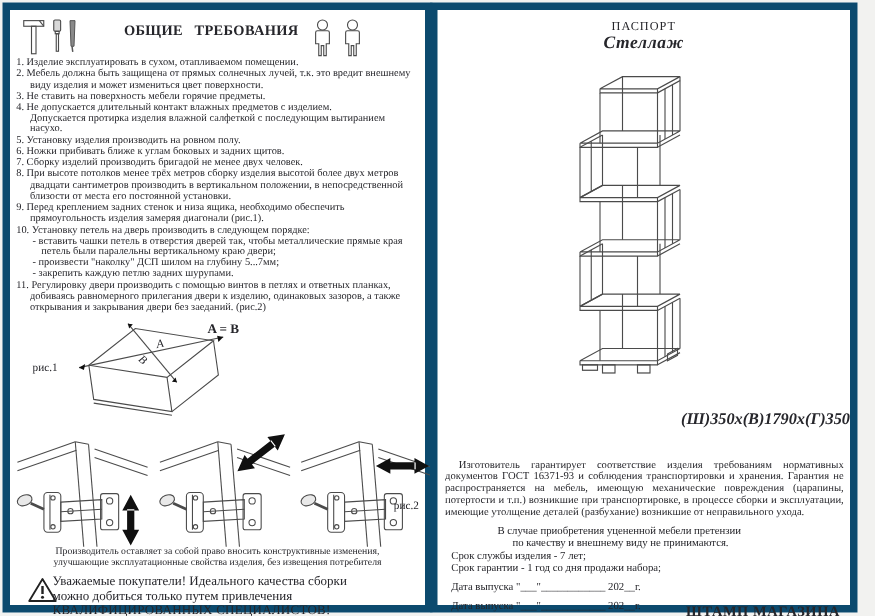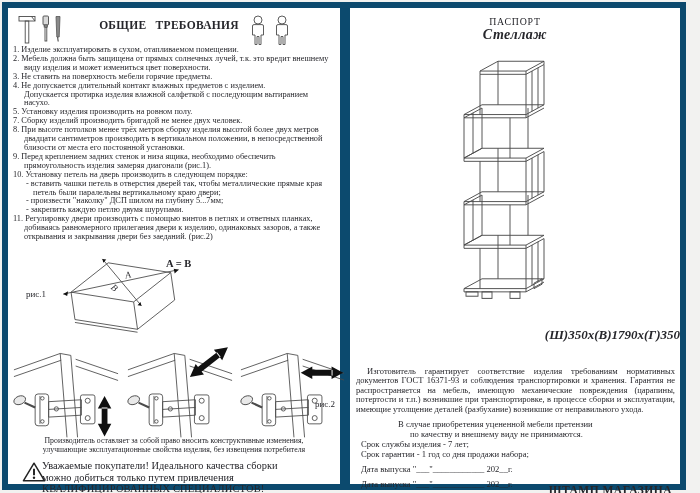--- a/index.html
+++ b/index.html
@@ -120,27 +120,28 @@
     </g>
   </svg>
 
   <div class="req-list">
     <div class="it">1. Изделие эксплуатировать в сухом, отапливаемом помещении.</div>
     <div class="it">2. Мебель должна быть защищена от прямых солнечных лучей, т.к. это вредит внешнему виду изделия и может измениться цвет поверхности.</div>
     <div class="it">3. Не ставить на поверхность мебели горячие предметы.</div>
     <div class="it">4. Не допускается длительный контакт влажных предметов с изделием.</div>
     <div class="cont">Допускается протирка изделия влажной салфеткой с последующим вытиранием насухо.</div>
     <div class="it">5. Установку изделия производить на ровном полу.</div>
+    <div class="it">6. Ножки прибивать ближе к углам боковых и задних щитов.</div>
     <div class="it">7. Сборку изделий производить бригадой не менее двух человек.</div>
     <div class="it">8. При высоте потолков менее трёх метров сборку изделия высотой более двух метров двадцати сантиметров производить в вертикальном положении, в непосредственной близости от места его постоянной установки.</div>
     <div class="it">9. Перед креплением задних стенок и низа ящика, необходимо обеспечить прямоугольность изделия замеряя диагонали (рис.1).</div>
     <div class="it">10. Установку петель на дверь производить в следующем порядке:</div>
     <div class="sub">- вставить чашки петель в отверстия дверей так, чтобы металлические прямые края петель были паралельны вертикальному краю двери;</div>
     <div class="sub">- произвести "наколку" ДСП шилом на глубину 5...7мм;</div>
-    <div class="sub">- закрепить каждую петлю двумя шурупами.</div>
+    <div class="sub">- закрепить каждую петлю задних шурупами.</div>
     <div class="it">11. Регулировку двери производить с помощью винтов в петлях и ответных планках, добиваясь равномерного прилегания двери к изделию, одинаковых зазоров, а также открывания и закрывания двери без заеданий. (рис.2)</div>
   </div>
 
   <svg class="fig1-svg" width="135" height="88" viewBox="0 0 135 90">
     <g class="ln">
       <path d="M20 38 L58 8 L122 18 L84 48 Z"></path>
       <path d="M20 38 L24 66 L88 76 L84 48"></path>
       <path d="M88 76 L126 46 L122 18"></path>
       <path d="M24 69 L88 79"></path>
       <path d="M12 40 L130 15"></path>

